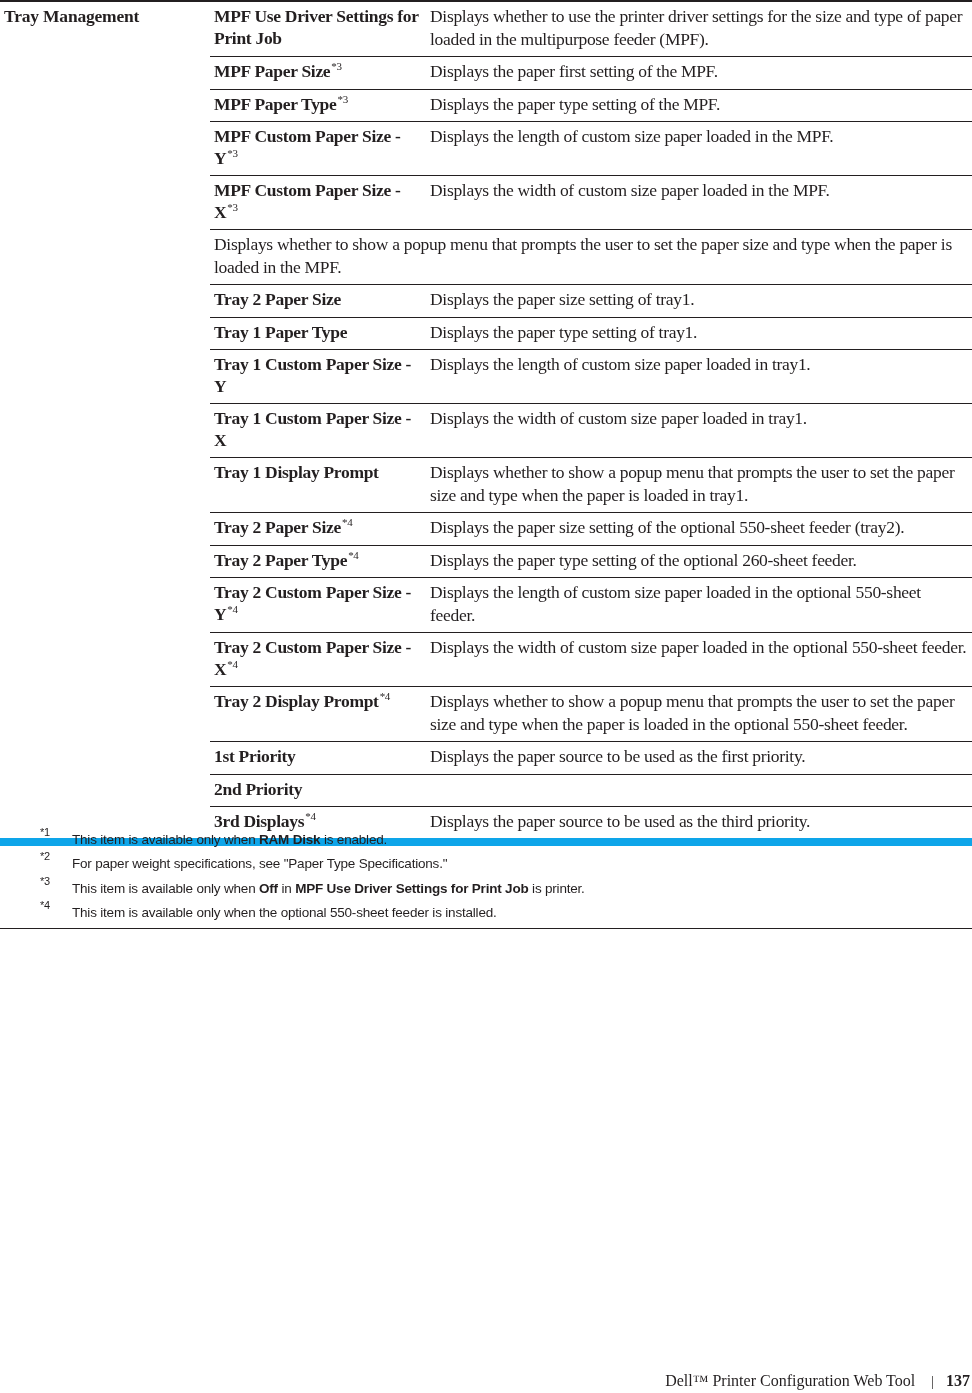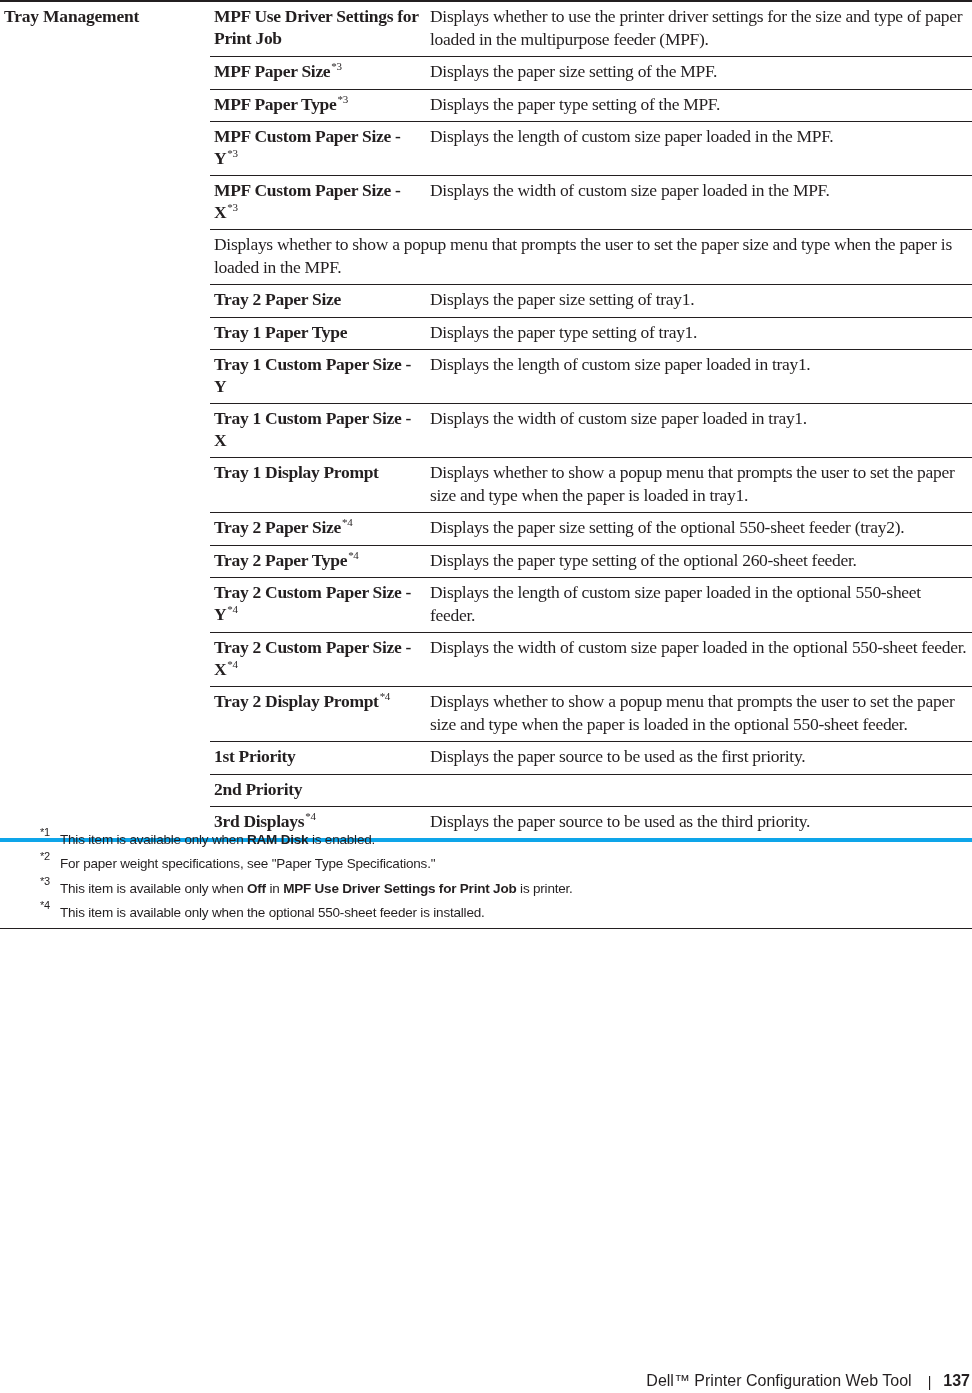--- a/index.html
+++ b/index.html
@@ -3,21 +3,21 @@
 <meta charset="utf-8">
 <style>
   html, body { margin: 0; padding: 0; background: #ffffff; }
   body {
     width: 972px; height: 1393px; position: relative; overflow: hidden;
     font-family: "Liberation Serif", "DejaVu Serif", serif; color: #231f20;
   }
   .table {
     position: absolute; left: 0; top: 0; width: 972px;
     border-top: 2px solid #231f20;
-    border-bottom: 4px solid #0ea5e9;
+    border-bottom: 8px solid #0ea5e9;
   }
   .group-label {
     position: absolute; left: 4px; top: 4px;
     font-size: 17.5px; font-weight: bold; letter-spacing: -0.2px;
   }
   .rows { margin-left: 210px; }
   .row {
     display: flex; border-top: 1.5px solid #231f20;
     padding: 3px 0 6px 0;
   }
@@ -33,43 +33,43 @@
   sup { font-size: 11px; font-weight: normal; vertical-align: 7px; line-height: 0; margin-left: 1px; }
   .footnotes {
     position: absolute; left: 0; top: 824px; width: 972px; height: 104px;
     border-bottom: 1.5px solid #231f20;
     font-family: "Liberation Sans", "DejaVu Sans", sans-serif;
   }
   .fn {
     position: absolute; left: 40px; font-size: 13.5px; letter-spacing: -0.2px;
   }
   .fn .mark { position: absolute; left: 0; top: -6px; font-size: 11px; }
-  .fn .text { margin-left: 20px; white-space: nowrap; }
+  .fn .text { margin-left: 32px; white-space: nowrap; }
   .fn b { font-weight: bold; }
   .page-footer {
     position: absolute; right: 2px; top: 1372px;
-    font-family: Liberation Sans, sans-serif; font-size: 16px;
+    font-family: Liberation Serif, serif; font-size: 16px;
     display: flex; align-items: flex-end;
   }
   .page-footer .sep { margin: 0 12px 0 16px; font-size: 14px; }
   .page-footer .num { font-weight: bold; }
 </style>
 </head>
 <body>
 
 <div class="table">
   <div class="group-label">Tray Management</div>
   <div class="rows">
     <div class="row">
         <div class="name"><span>MPF Use Driver Settings for Print Job</span><sup></sup></div>
         <div class="desc">Displays whether to use the printer driver settings for the size and type of paper loaded in the multipurpose feeder (MPF).</div>
       </div>
     <div class="row">
         <div class="name"><span>MPF Paper Size</span><sup>*3</sup></div>
-        <div class="desc">Displays the paper size setting of the MPF.</div>
+        <div class="desc">Displays the paper first setting of the MPF.</div>
       </div>
     <div class="row">
         <div class="name"><span>MPF Paper Type</span><sup>*3</sup></div>
         <div class="desc">Displays the paper type setting of the MPF.</div>
       </div>
     <div class="row">
         <div class="name"><span>MPF Custom Paper Size - Y</span><sup>*3</sup></div>
         <div class="desc">Displays the length of custom size paper loaded in the MPF.</div>
       </div>
     <div class="row">

